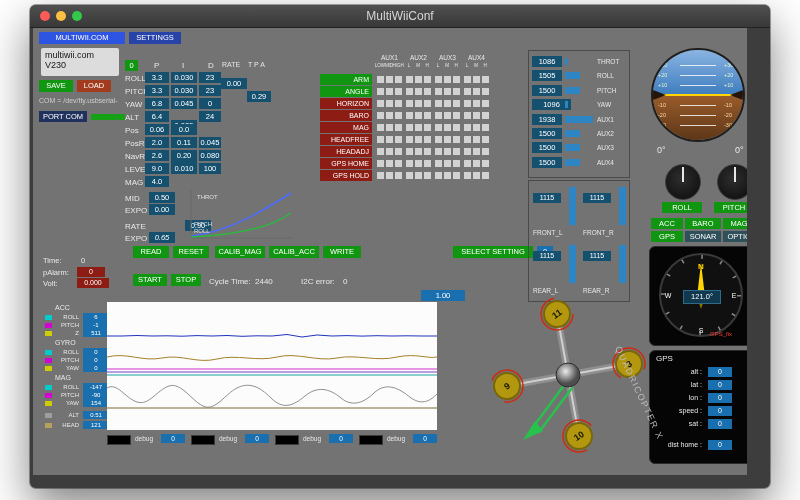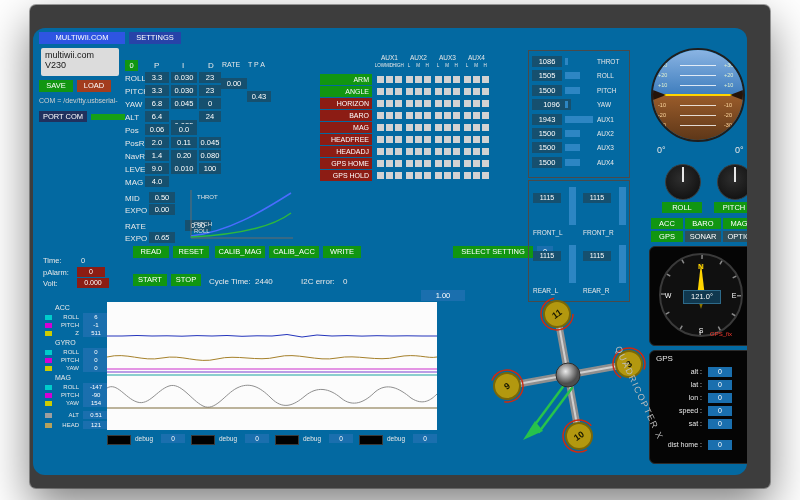--- a/index.html
+++ b/index.html
@@ -6,21 +6,21 @@
   .stage{position:relative;width:800px;height:500px;overflow:hidden;}
   .window{position:absolute;left:30px;top:5px;width:740px;height:483px;background:#3d3d3d;border-radius:6px;
           box-shadow:0 18px 45px rgba(0,0,0,.5),0 0 0 1px rgba(0,0,0,.35);}
   .titlebar{position:absolute;top:0;left:0;right:0;height:22px;border-radius:6px 6px 0 0;
             background:linear-gradient(#505050,#383838);border-bottom:1px solid #222;}
   .title{text-align:center;line-height:22px;color:#d6d6d6;font-size:12px;}
   .light{position:absolute;top:6px;width:10px;height:10px;border-radius:50%;}
   .light.red{left:10px;background:#fc5b57;}
   .light.yellow{left:26px;background:#fdbe41;}
   .light.green{left:42px;background:#34c84a;}
-  .canvas{position:absolute;left:3px;top:23px;width:714px;height:447px;background:#0369a1;overflow:hidden;border-radius:12px;}
+  .canvas{position:absolute;left:3px;top:23px;width:714px;height:447px;background:#737373;overflow:hidden;}
   .abs{position:absolute;}
   .t{position:absolute;color:#e8e8e8;font-size:8px;white-space:nowrap;}
   .btn{position:absolute;color:#fff;font-size:7.5px;text-align:center;overflow:hidden;white-space:nowrap;}
   .green{background:#119611;}
   .redbtn{background:#a33c1e;}
   .darkred{background:#8c1c14;color:#fff;position:absolute;font-size:7px;text-align:center;}
   .inactive{background:#2f4f5a;}
   .vb{position:absolute;background:#16506f;color:#fff;font-size:7.5px;text-align:center;white-space:nowrap;overflow:hidden;}
   .vb2{background:#1a6fae;}
   .cb{position:absolute;width:7px;height:7px;background:#d2d2d2;}
@@ -51,20 +51,26 @@
   .swatch{position:absolute;width:7px;height:5px;}
   .dbar{position:absolute;width:22px;height:8px;background:#000;border:1px solid #3a3a3a;}
   .graph{position:absolute;left:74px;top:274px;width:330px;height:128px;background:#fcfcfc;}
   svg{display:block;}
 </style>
 </head>
 <body>
 
 <div class="stage">
  <div class="window">
+  <div class="titlebar">
+    <div class="light red"></div>
+    <div class="light yellow"></div>
+    <div class="light green"></div>
+    <div class="title">MultiWiiConf</div>
+  </div>
   <div class="canvas">
 
     <div class="btn" style="left:6px;top:4px;width:86px;height:12px;line-height:12px;background:#2e55e2;">MULTIWII.COM</div>
     <div class="btn" style="left:96px;top:4px;width:52px;height:12px;line-height:12px;background:#2743a8;">SETTINGS</div>
 
     <div class="verbox">
       <div>multiwii.com</div>
       <div>V230</div>
     </div>
     <div class="btn green" style="left:6px;top:52px;width:34px;height:12px;line-height:12px;">SAVE</div>
@@ -110,37 +116,37 @@
             <div class="vb" style="left: 46px; top: 0px; width: 26px; height: 11px; line-height: 11px;">0.0</div>
           </div>
           <div class="pidrow" style="top: 65px;">
             <div class="t" style="left: 0px; top: 2px;">PosR</div>
             <div class="vb" style="left: 20px; top: 0px; width: 24px; height: 11px; line-height: 11px;">2.0</div>
             <div class="vb" style="left: 46px; top: 0px; width: 26px; height: 11px; line-height: 11px;">0.11</div>
             <div class="vb" style="left: 74px; top: 0px; width: 22px; height: 11px; line-height: 11px;">0.045</div>
           </div>
           <div class="pidrow" style="top: 78px;">
             <div class="t" style="left: 0px; top: 2px;">NavR</div>
-            <div class="vb" style="left: 20px; top: 0px; width: 24px; height: 11px; line-height: 11px;">1.4</div>
+            <div class="vb" style="left: 20px; top: 0px; width: 24px; height: 11px; line-height: 11px;">2.6</div>
             <div class="vb" style="left: 46px; top: 0px; width: 26px; height: 15px; line-height: 11px;">0.20</div>
             <div class="vb" style="left: 74px; top: 0px; width: 22px; height: 11px; line-height: 11px;">0.080</div>
           </div>
           <div class="pidrow" style="top: 91px;">
             <div class="t" style="left: 0px; top: 2px;">LEVEL</div>
             <div class="vb" style="left: 20px; top: 0px; width: 24px; height: 11px; line-height: 11px;">9.0</div>
             <div class="vb" style="left: 46px; top: 0px; width: 26px; height: 11px; line-height: 11px;">0.010</div>
             <div class="vb" style="left: 74px; top: 0px; width: 22px; height: 11px; line-height: 11px;">100</div>
           </div>
           <div class="pidrow" style="top: 104px;">
             <div class="t" style="left: 0px; top: 2px;">MAG</div>
             <div class="vb" style="left: 20px; top: 0px; width: 24px; height: 11px; line-height: 11px;">4.0</div>
           </div>
         </div>
     <div class="vb" style="left:188px;top:50px;width:26px;height:11px;line-height:11px;">0.00</div>
-    <div class="vb" style="left:214px;top:63px;width:24px;height:11px;line-height:11px;">0.43</div>
+    <div class="vb" style="left:214px;top:63px;width:24px;height:11px;line-height:11px;">0.29</div>
 
     <div class="t" style="left:92px;top:166px;">MID</div>
     <div class="vb" style="left:116px;top:164px;width:26px;height:11px;line-height:11px;">0.50</div>
     <div class="t" style="left:92px;top:178px;">EXPO</div>
     <div class="vb" style="left:116px;top:176px;width:26px;height:11px;line-height:11px;">0.00</div>
     <div class="t" style="left:92px;top:194px;">RATE</div>
     <div class="vb" style="left:116px;top:192px;width:26px;height:11px;line-height:11px;margin-left:36px;">0.90</div>
     <div class="t" style="left:92px;top:206px;">EXPO</div>
     <div class="vb" style="left:116px;top:204px;width:26px;height:11px;line-height:11px;font-style:italic;">0.65</div>
 
@@ -303,21 +309,21 @@
           <div class="t" style="left: 68px; top: 7px; font-size: 6.5px;">THROT</div>
           <div class="vb" style="left: 3px; top: 19.4px; width: 30px; height: 11px; line-height: 11px;">1505</div>
           <div class="rcbar" style="left: 36px; top: 21.4px; width: 15px;"></div>
           <div class="t" style="left: 68px; top: 21.4px; font-size: 6.5px;">ROLL</div>
           <div class="vb" style="left: 3px; top: 33.8px; width: 30px; height: 11px; line-height: 11px;">1500</div>
           <div class="rcbar" style="left: 36px; top: 35.8px; width: 15px;"></div>
           <div class="t" style="left: 68px; top: 35.8px; font-size: 6.5px;">PITCH</div>
           <div class="vb" style="left: 3px; top: 48.2px; width: 39px; height: 11px; line-height: 11px;">1096</div>
           <div class="rcbar" style="left: 36px; top: 50.2px; width: 3px;"></div>
           <div class="t" style="left: 68px; top: 50.2px; font-size: 6.5px;">YAW</div>
-          <div class="vb" style="left: 3px; top: 62.6px; width: 30px; height: 11px; line-height: 11px;">1943</div>
+          <div class="vb" style="left: 3px; top: 62.6px; width: 30px; height: 11px; line-height: 11px;">1938</div>
           <div class="rcbar" style="left: 36px; top: 64.6px; width: 28px;"></div>
           <div class="t" style="left: 68px; top: 64.6px; font-size: 6.5px;">AUX1</div>
           <div class="vb" style="left: 3px; top: 77px; width: 30px; height: 11px; line-height: 11px;">1500</div>
           <div class="rcbar" style="left: 36px; top: 79px; width: 15px;"></div>
           <div class="t" style="left: 68px; top: 79px; font-size: 6.5px;">AUX2</div>
           <div class="vb" style="left: 3px; top: 91.4px; width: 30px; height: 11px; line-height: 11px;">1500</div>
           <div class="rcbar" style="left: 36px; top: 93.4px; width: 15px;"></div>
           <div class="t" style="left: 68px; top: 93.4px; font-size: 6.5px;">AUX3</div>
           <div class="vb" style="left: 3px; top: 105.8px; width: 30px; height: 11px; line-height: 11px;">1500</div>
           <div class="rcbar" style="left: 36px; top: 107.8px; width: 15px;"></div>

